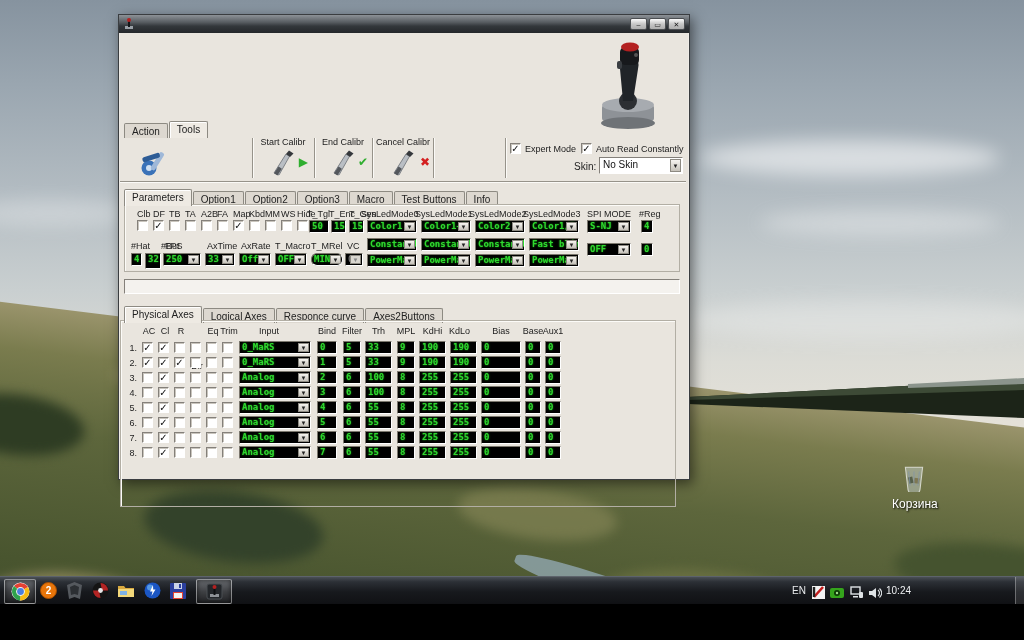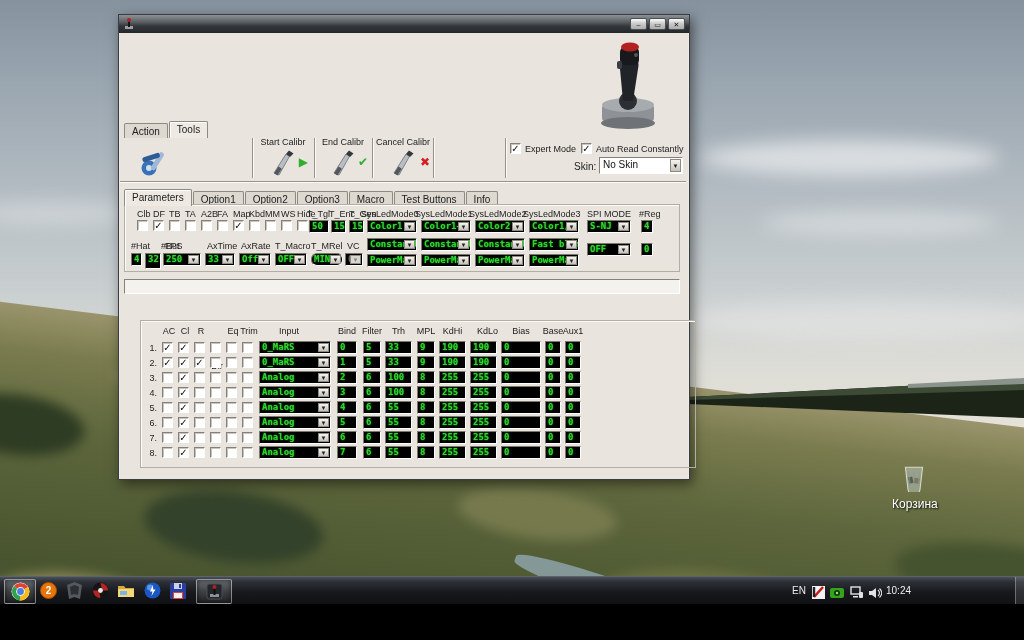--- a/index.html
+++ b/index.html
@@ -333,34 +333,35 @@
               <span class="lt">MIN</span>
               <span class="da">▼</span>
             </div>
             <span class="slabel" style="position: absolute; left: 222px; top: 36px;">VC</span>
             <div class="ledd dis" style="position: absolute; left: 220px; top: 48px; width: 18px; height: 13px;">
               <span class="lt">0</span>
               <span class="da">▼</span>
             </div>
           </div>
         <div id="progress-strip" class="abs"></div>
-        <div id="table-group" class="group" style="left:20px;top:287px;width:556px;height:148px;">
+        <div id="axes-tabs" class="abs tabstrip" style="left:4px;top:272px;"><span class="tab active">Physical Axes</span><span class="tab">Logical Axes</span><span class="tab">Responce curve</span><span class="tab">Axes2Buttons</span></div>
+        <div id="table-group" class="group" style="left:0;top:287px;width:556px;height:187px;">
             <span class="slabel" style="position: absolute; left: 19px; top: 5px; width: 18px; text-align: center;">AC</span>
             <span class="slabel" style="position: absolute; left: 35px; top: 5px; width: 18px; text-align: center;">Cl</span>
             <span class="slabel" style="position: absolute; left: 51px; top: 5px; width: 18px; text-align: center;">R</span>
             <span class="slabel" style="position: absolute; left: 67px; top: 5px; width: 18px; text-align: center; margin-top: 35px;">Dir</span>
             <span class="slabel" style="position: absolute; left: 83px; top: 5px; width: 18px; text-align: center;">Eq</span>
             <span class="slabel" style="position: absolute; left: 99px; top: 5px; width: 18px; text-align: center;">Trim</span>
             <span class="slabel" style="position: absolute; left: 106px; top: 5px; width: 84px; text-align: center;">Input</span>
             <span class="slabel" style="position: absolute; left: 194px; top: 5px; width: 24px; text-align: center;">Bind</span>
             <span class="slabel" style="position: absolute; left: 218px; top: 5px; width: 26px; text-align: center;">Filter</span>
             <span class="slabel" style="position: absolute; left: 243px; top: 5px; width: 29px; text-align: center;">Trh</span>
             <span class="slabel" style="position: absolute; left: 272px; top: 5px; width: 26px; text-align: center;">MPL</span>
             <span class="slabel" style="position: absolute; left: 297px; top: 5px; width: 29px; text-align: center;">KdHi</span>
-            <span class="slabel" style="position: absolute; left: 328px; top: 5px; width: 29px; text-align: right;">KdLo</span>
+            <span class="slabel" style="position: absolute; left: 328px; top: 5px; width: 29px; text-align: left;">KdLo</span>
             <span class="slabel" style="position: absolute; left: 356px; top: 5px; width: 48px; text-align: center;">Bias</span>
             <span class="slabel" style="position: absolute; left: 400px; top: 5px; width: 24px; text-align: center;">Base</span>
             <span class="slabel" style="position: absolute; left: 420px; top: 5px; width: 24px; text-align: center;">Aux1</span>
             <div style="position: absolute; left: 0px; top: 20px; width: 556px; height: 14px;">
               <span class="rownum" style="position: absolute; left: 2px; top: 2px; width: 14px;">1.</span>
               <div class="cb" style="position: absolute; left: 21px; top: 1px; width: 11px; height: 11px;">✓</div>
               <div class="cb" style="position: absolute; left: 37px; top: 1px; width: 11px; height: 11px;">✓</div>
               <div class="cb" style="position: absolute; left: 53px; top: 1px; width: 11px; height: 11px;"></div>
               <div class="cb" style="position: absolute; left: 69px; top: 1px; width: 11px; height: 11px;"></div>
               <div class="cb" style="position: absolute; left: 85px; top: 1px; width: 11px; height: 11px;"></div>

